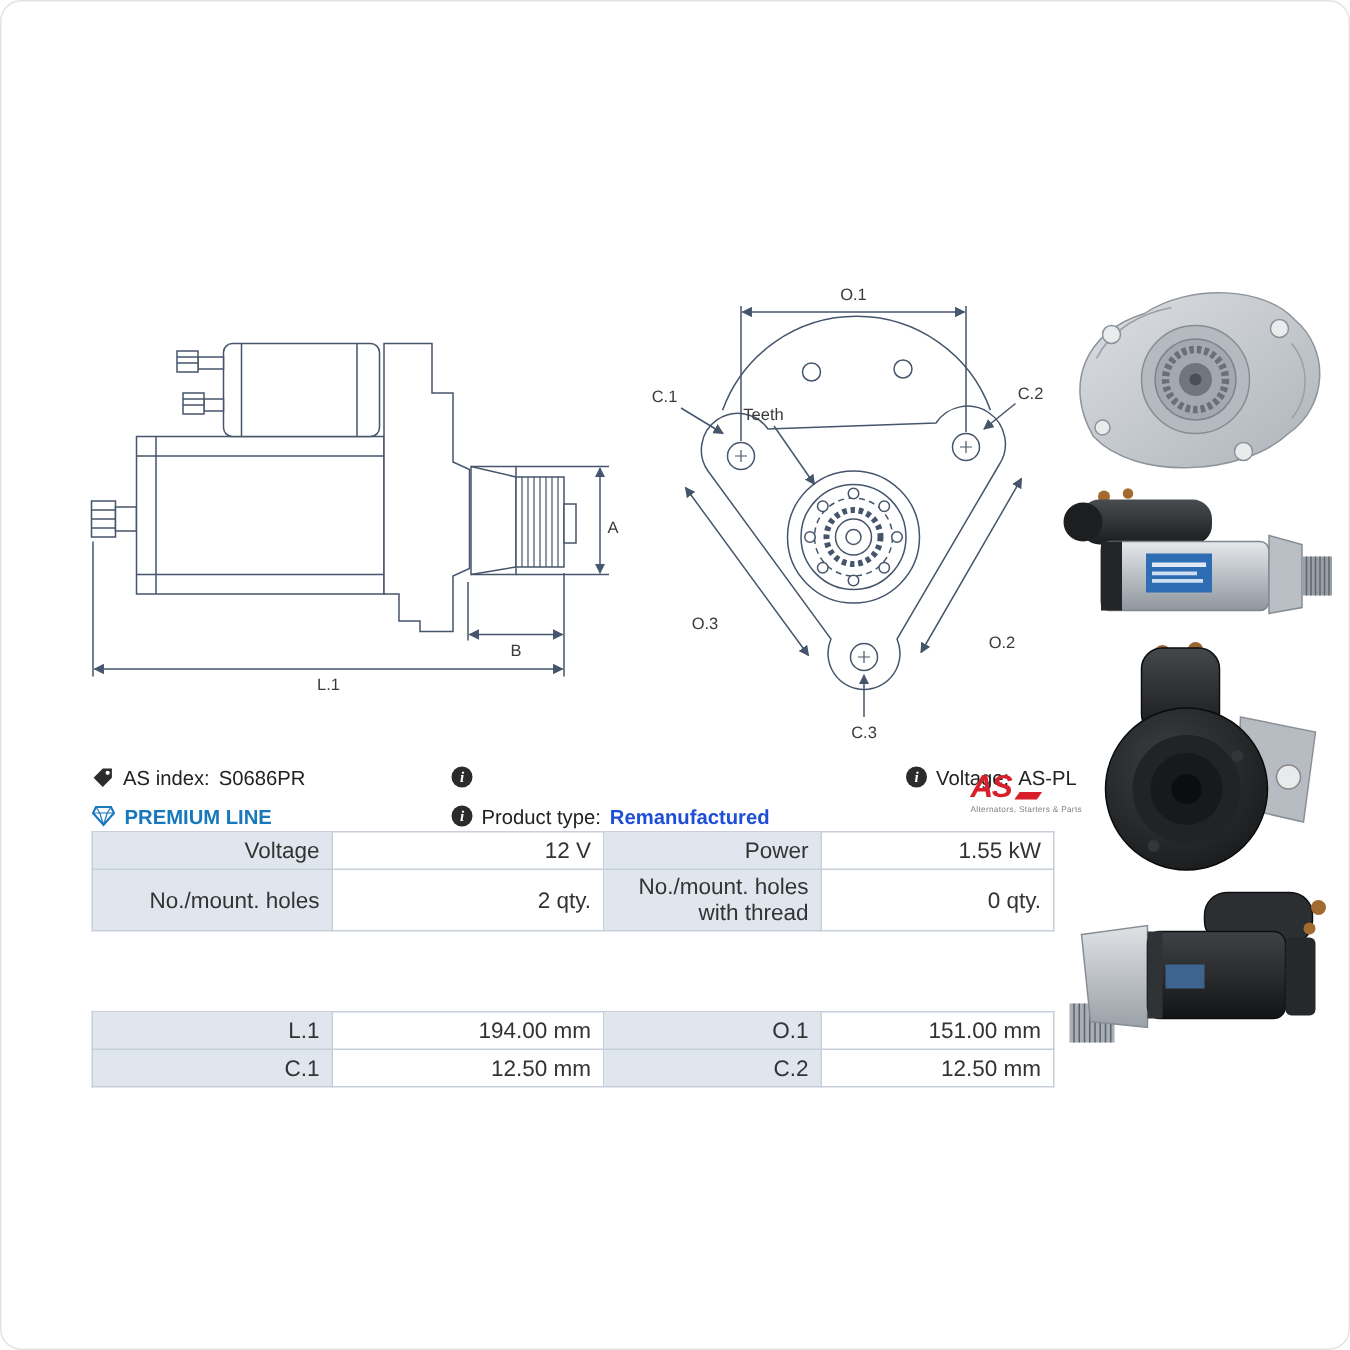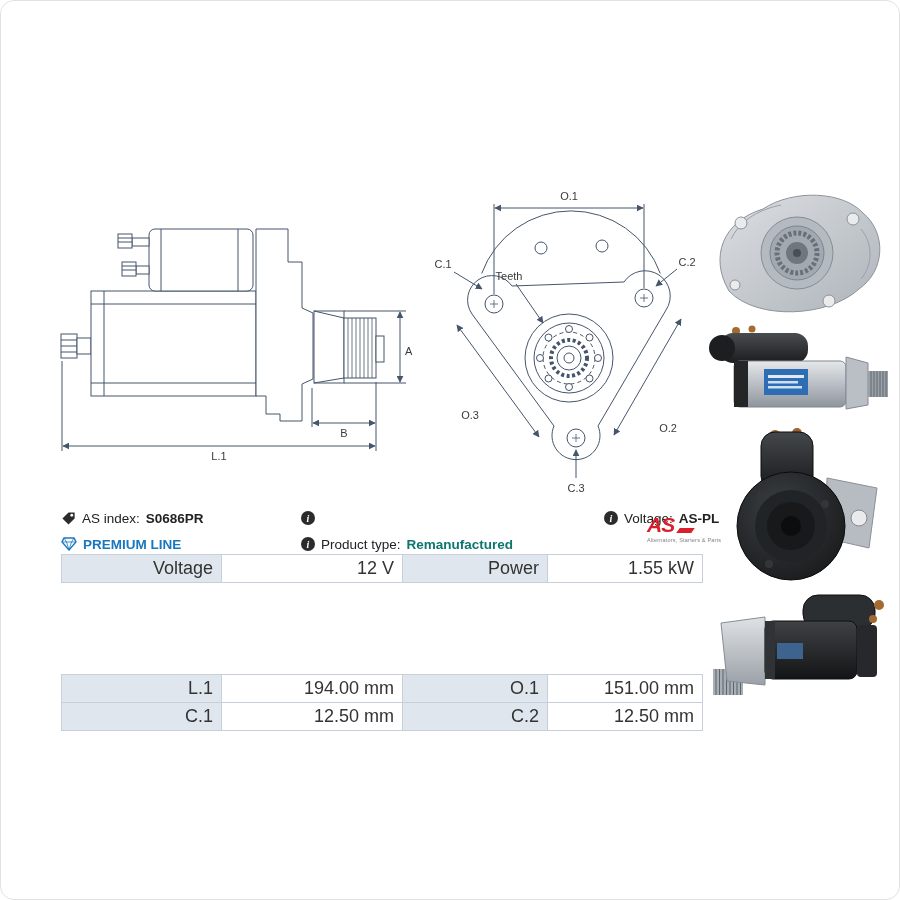--- a/index.html
+++ b/index.html
@@ -5,37 +5,37 @@
   html,body{margin:0;padding:0;background:#fff;}
   .page{position:relative;width:898px;height:898px;background:#fff;border:1px solid #e2e2e2;
         border-radius:14px;overflow:hidden;font-family:"Liberation Sans",sans-serif;color:#222;}
   .abs{position:absolute;}
   svg{font-family:"Liberation Sans",sans-serif;}
   svg text{fill:#3a3a3a;font-size:11px;}
 
   
   .info-item{position:absolute;display:flex;align-items:center;gap:6px;font-size:13.5px;
              color:#222;white-space:nowrap;height:18px;margin-top:12px;}
-  .b{font-weight:bold;}
+  .b{font-weight:normal;}
   .blue{color:#1878be;font-weight:bold;}
-  .green{color:#0f766e;font-weight:bold;}
+  .green{color:#1d4ed8;font-weight:bold;}
   .iico{display:inline-flex;width:14px;height:14px;border-radius:50%;background:#2b2b2b;color:#fff;
         font-size:10px;font-style:italic;font-weight:bold;align-items:center;justify-content:center;
         font-family:"Liberation Serif",serif;flex:0 0 auto;}
 
   
   .logo{position:absolute;left:646px;top:513px;width:60px;text-align:left;}
   .logo-row{display:flex;align-items:flex-end;}
   .logo-as{font-size:21px;font-weight:bold;font-style:italic;color:#d81f2a;line-height:1;letter-spacing:-1px;}
   .logo-stripe{width:15px;height:5px;background:#d81f2a;transform:skewX(-35deg);margin-left:4px;margin-bottom:2px;}
   .logo-tag{font-size:5.5px;color:#808080;margin-top:2px;white-space:nowrap;letter-spacing:.2px;}
 
   
   table.spec{position:absolute;left:60px;border-collapse:collapse;table-layout:fixed;width:641px;
-             font-size:18px;color:#333;}
+             font-size:15px;color:#333;}
   table.spec td{border:1px solid #c7d0da;padding:3px 8px;text-align:right;height:18px;vertical-align:middle;
                 overflow:hidden;}
   table.spec td.h{background:#dfe6ee;}
   #t1{top:553px;} #t2{top:673px;}
 </style>
 </head>
 <body>
 
 <div class="page">
 
@@ -286,20 +286,26 @@
         <col style="width:181px">
         <col style="width:145px">
         <col style="width:155px">
       </colgroup>
     <tbody>
       <tr>
         <td class="h">Voltage</td>
         <td>12 V</td>
         <td class="h">Power</td>
         <td>1.55 kW</td>
+      </tr>
+      <tr>
+        <td class="h">No./mount. holes</td>
+        <td>2 qty.</td>
+        <td class="h">No./mount. holes with thread</td>
+        <td>0 qty.</td>
       </tr>
     </tbody>
   </table>
 
   <table class="spec" id="t2">
     <colgroup>
         <col style="width:160px">
         <col style="width:181px">
         <col style="width:145px">
         <col style="width:155px">

